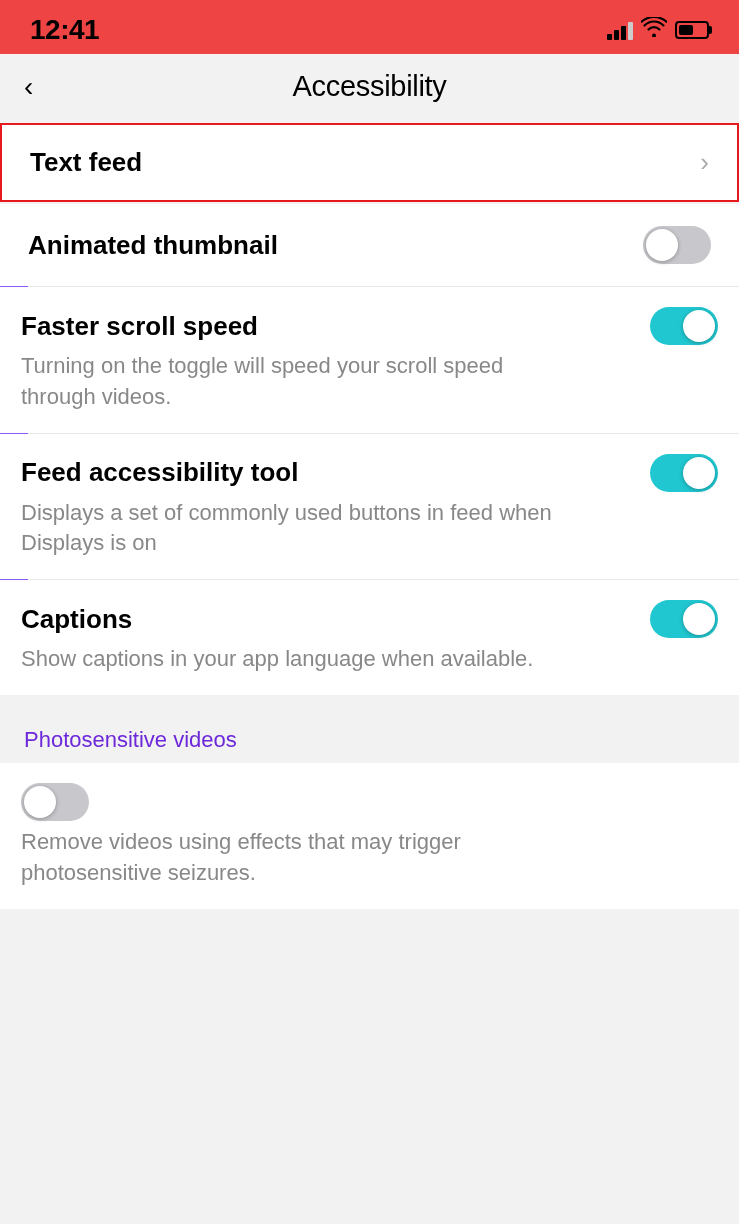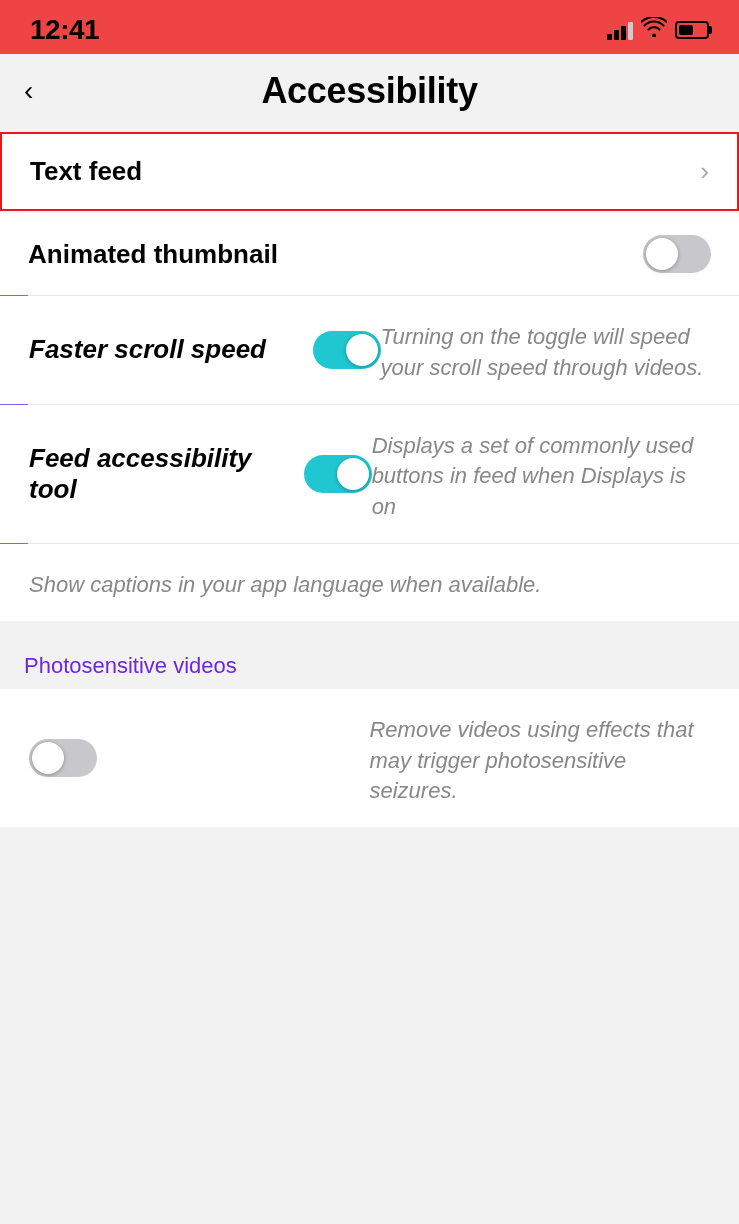--- a/index.html
+++ b/index.html
@@ -96,22 +96,22 @@
       position: absolute;
       left: 24px;
       font-size: 28px;
       color: #000;
       cursor: pointer;
       font-weight: 300;
       line-height: 1;
     }
 
     .header-title {
-      font-size: 36px;
-      font-weight: 700;
+      font-size: 29px;
+      font-weight: 400;
       letter-spacing: -0.3px;
     }
 
     
     .section-card {
       background: #8b5cf6;
       margin-bottom: 2px;
     }
 
     .section-card-bordered {
@@ -125,24 +125,23 @@
       display: flex;
       align-items: center;
       justify-content: space-between;
       padding: 22px 28px;
       background: #fff;
       min-height: 70px;
     }
 
     .settings-item-with-desc {
       display: flex;
-      flex-direction: row;
-      padding: 20px 29px 20px;
+      flex-direction: column;
+      padding: 20px 21px 20px;
       background: #fff;
-      font-style: italic;
     }
 
     .settings-item-row {
       display: flex;
       align-items: center;
       justify-content: space-between;
       width: 100%;
     }
 
     .item-label {
@@ -291,20 +290,26 @@
       <span class="item-label">Feed accessibility tool</span>
       <div class="toggle toggle-on">
         <div class="toggle-knob"></div>
       </div>
     </div>
     <span class="item-desc">Displays a set of commonly used buttons in feed when Displays is on</span>
   </div>
   <div class="divider"></div>
 
   <div class="settings-item-with-desc">
+    <div class="settings-item-row">
+      <span class="item-label">Captions</span>
+      <div class="toggle toggle-on">
+        <div class="toggle-knob"></div>
+      </div>
+    </div>
     <span class="item-desc">Show captions in your app language when available.</span>
   </div>
 </div>
 
 <div class="section-separator"></div>
 <div class="section-label">Photosensitive videos</div>
 
 <div class="section-card">
   <div class="settings-item-with-desc">
     <div class="settings-item-row">

